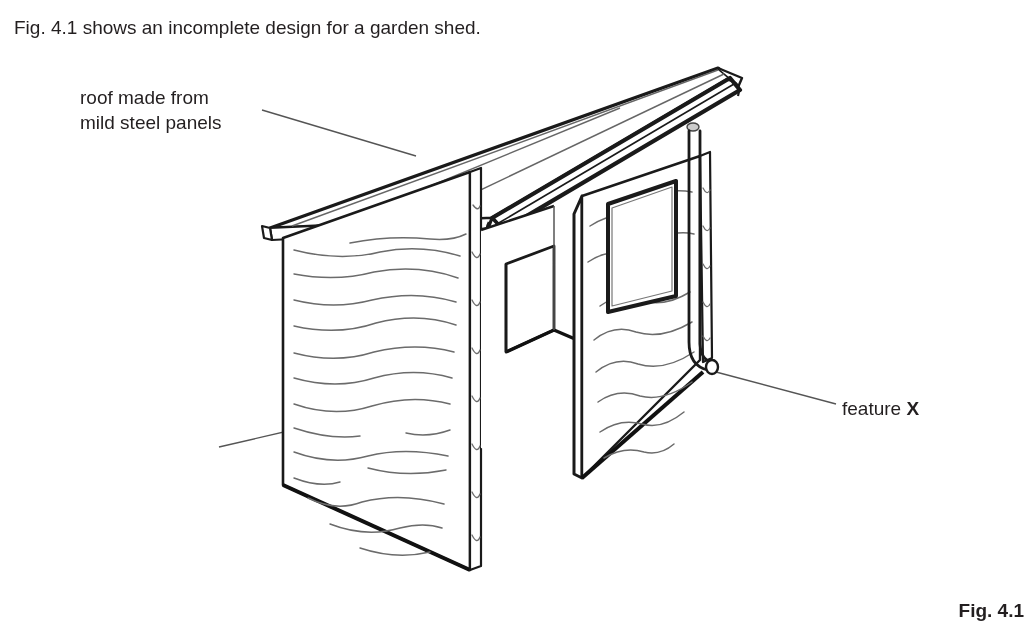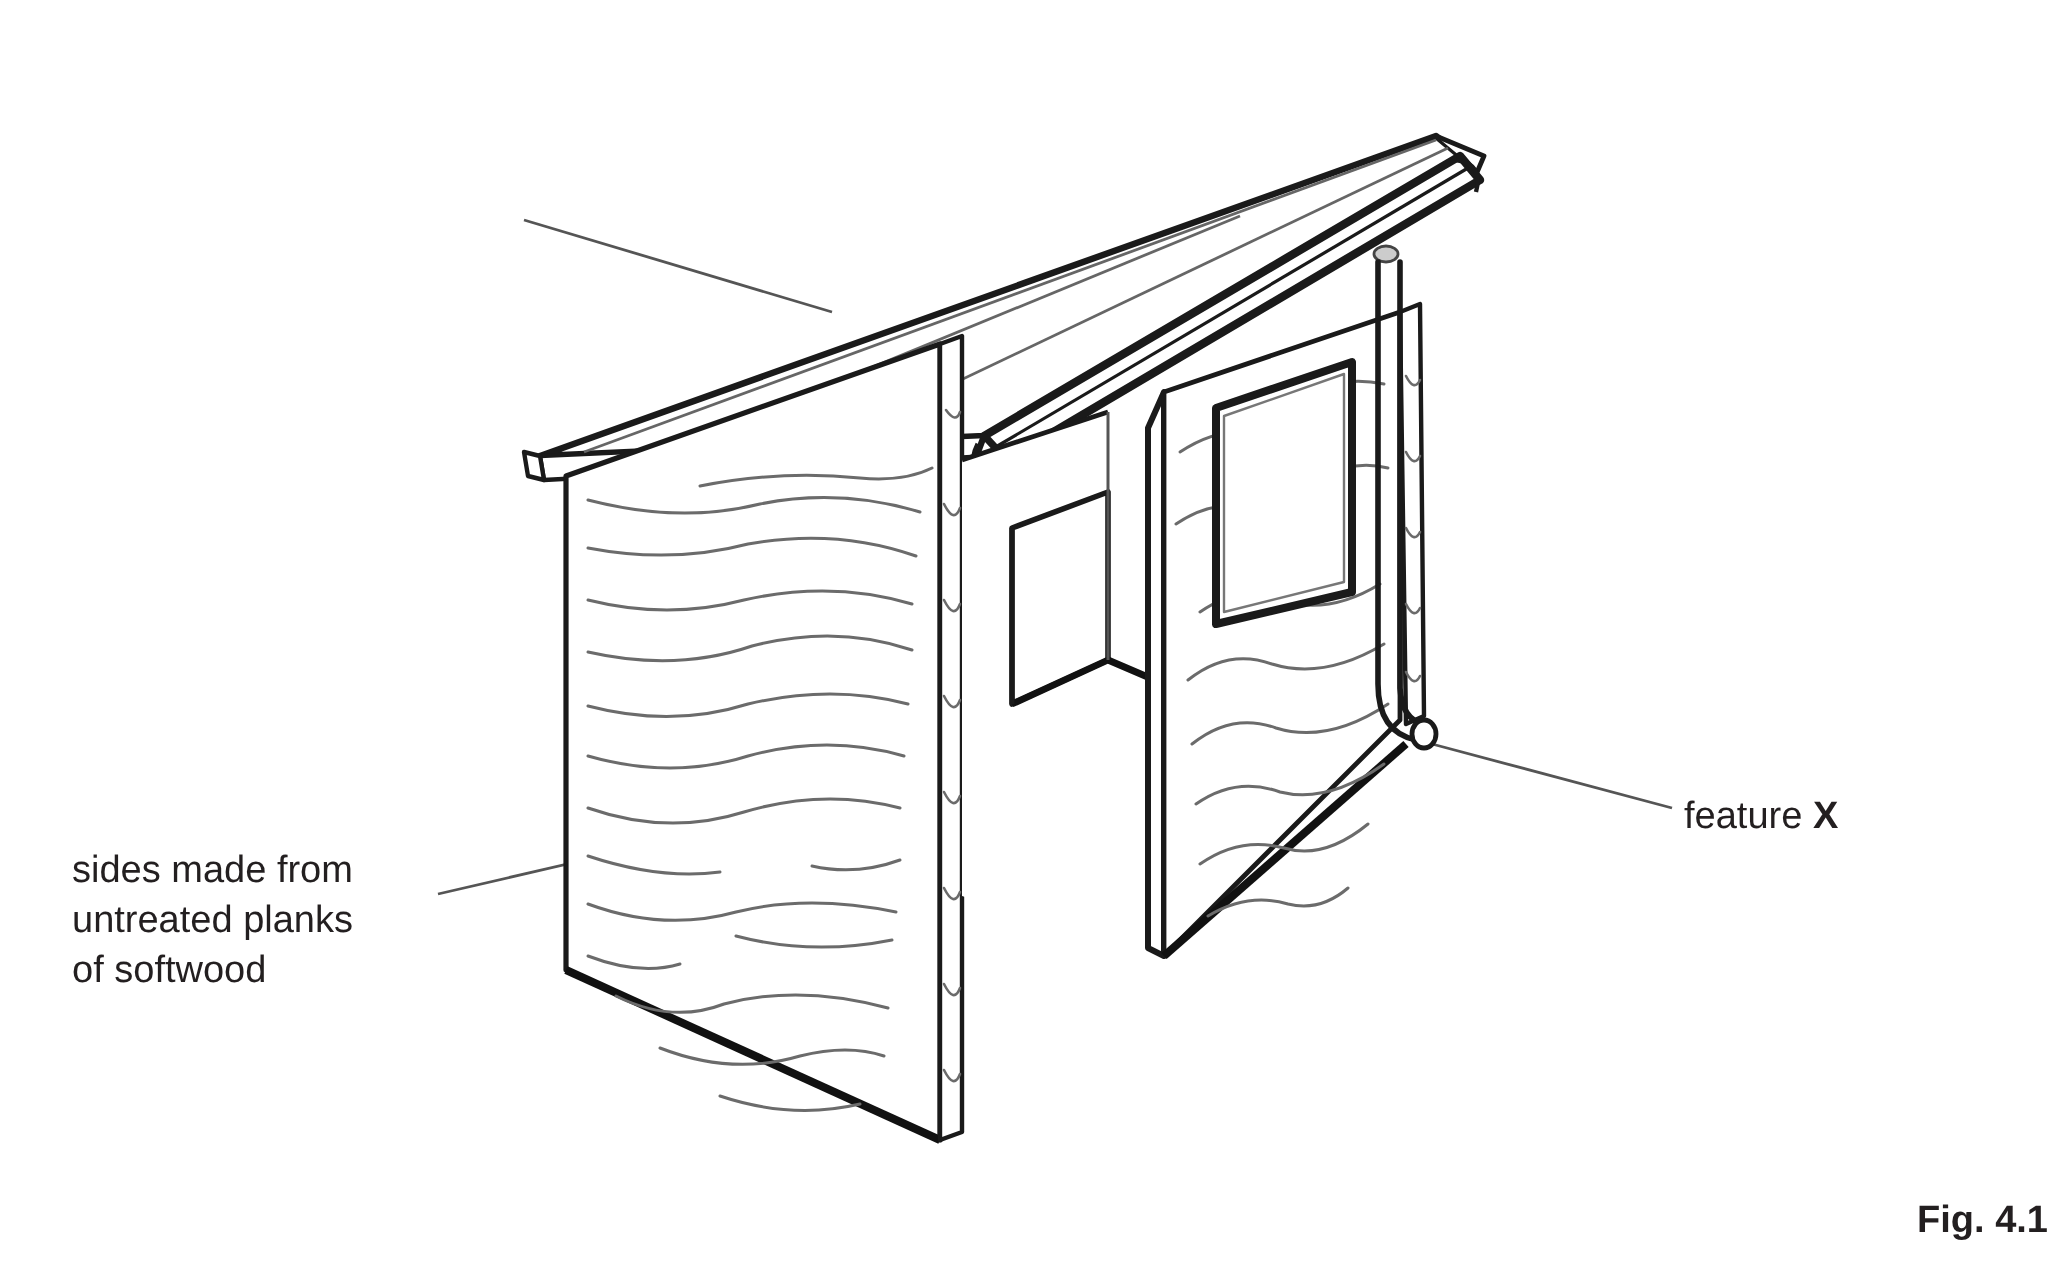--- a/index.html
+++ b/index.html
@@ -68,20 +68,21 @@
     top: 0;
     width: 1024px;
     height: 643px;
   }
 </style>
 </head>
 <body>
 
 <div id="page">
 
+  <div class="intro-text">Fig. 4.1 shows an incomplete design for a garden shed.</div>
 
   <svg id="shed-drawing" viewBox="0 0 1024 643" xmlns="http://www.w3.org/2000/svg">
 
     <g stroke="#555555" stroke-width="1.4" fill="none">
       <line x1="262" y1="110" x2="416" y2="156"></line>
       <line x1="219" y1="447" x2="301" y2="428"></line>
       <line x1="836" y1="404" x2="716" y2="372"></line>
     </g>
 
     <g>
@@ -212,22 +213,21 @@
 
       <path d="M 689,131 L 689,342 Q 689,366 708,370" stroke-width="2.8"></path>
 
       <path d="M 700,131 L 700,344 Q 701,360 712,362" stroke-width="2.8"></path>
 
       <ellipse cx="712" cy="367" rx="6" ry="7" fill="#ffffff" stroke="#1a1a1a" stroke-width="2.4"></ellipse>
     </g>
 
   </svg>
 
-
-  <div class="label" id="label-sides">sides made from
-untreated planks
-of softwood</div>
+  <div class="label" id="label-roof">roof made from
+mild steel panels</div>
+
 
   <div class="label" id="label-feature"><span>feature </span><span class="bold-x">X</span></div>
 
   <div class="caption">Fig. 4.1</div>
 
 </div>
 
 </body></html>

